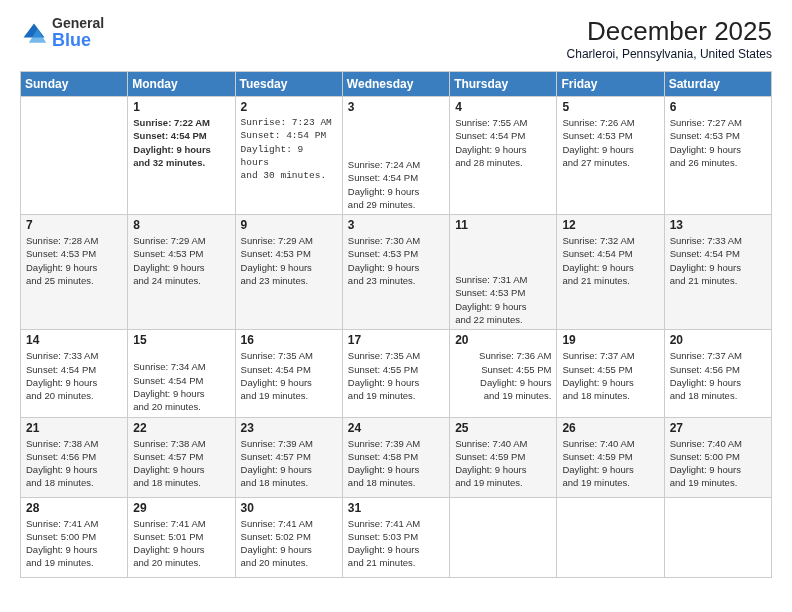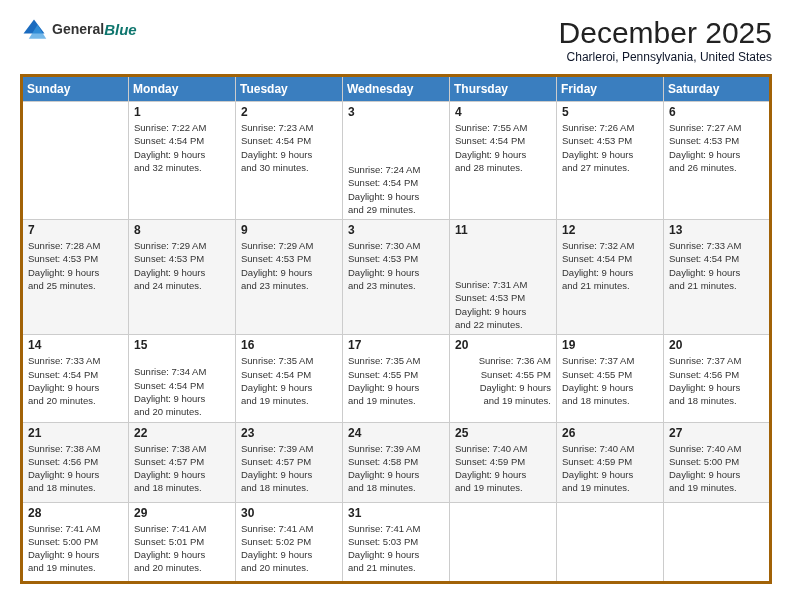--- a/index.html
+++ b/index.html
@@ -22,53 +22,53 @@
       align-items: flex-start;
       margin-bottom: 10px;
     }
     .logo {
       display: flex;
       align-items: center;
       gap: 4px;
     }
     .logo-text {
       display: flex;
+      flex-direction: column;
       line-height: 1.1;
     }
     .logo-general {
       font-size: 14px;
       font-weight: bold;
       color: #333;
     }
     .logo-blue {
-      font-size: 15px;
+      font-size: 18px;
       font-weight: bold;
-      color: #0f766e;
-      font-style: italic;
+      color: #3b82f6;
     }
     .logo-icon {
       width: 28px;
       height: 28px;
     }
     .title-block {
       text-align: right;
     }
     .title-month {
-      font-size: 30px;
+      font-size: 26px;
       font-weight: normal;
       color: #222;
     }
     .title-location {
       font-size: 12px;
       color: #0f172a;
     }
     .calendar {
       width: 100%;
       border-collapse: collapse;
-      border: 3px solid #a16207;
+      border: 1px solid #a16207;
     }
     .calendar th {
       background: #3a7ebf;
       color: #fff;
       font-size: 12px;
       font-weight: bold;
       padding: 5px 4px;
       text-align: left;
       border: 1px solid #ccc;
     }
@@ -131,28 +131,28 @@
         <th>Thursday</th>
         <th>Friday</th>
         <th>Saturday</th>
       </tr>
     </thead>
     <tbody id="calendar-body">
     <tr>
           <td class="empty-cell"></td>
           <td>
             <div class="day-num">1</div>
-            <div class="day-info" style="white-space: pre-line;">Sunrise: 7:22 AM
+            <div class="day-info" style="white-space: pre-line; font-weight: bold;">Sunrise: 7:22 AM
 Sunset: 4:54 PM
 Daylight: 9 hours
 and 32 minutes.</div>
           </td>
           <td>
             <div class="day-num">2</div>
-            <div class="day-info" style="white-space: pre-line;">Sunrise: 7:23 AM
+            <div class="day-info" style="white-space: pre-line; font-family: Liberation Mono, monospace;">Sunrise: 7:23 AM
 Sunset: 4:54 PM
 Daylight: 9 hours
 and 30 minutes.</div>
           </td>
           <td>
             <div class="day-num">3</div>
             <div class="day-info" style="white-space: pre-line; margin-top: 44px;">Sunrise: 7:24 AM
 Sunset: 4:54 PM
 Daylight: 9 hours
 and 29 minutes.</div>

